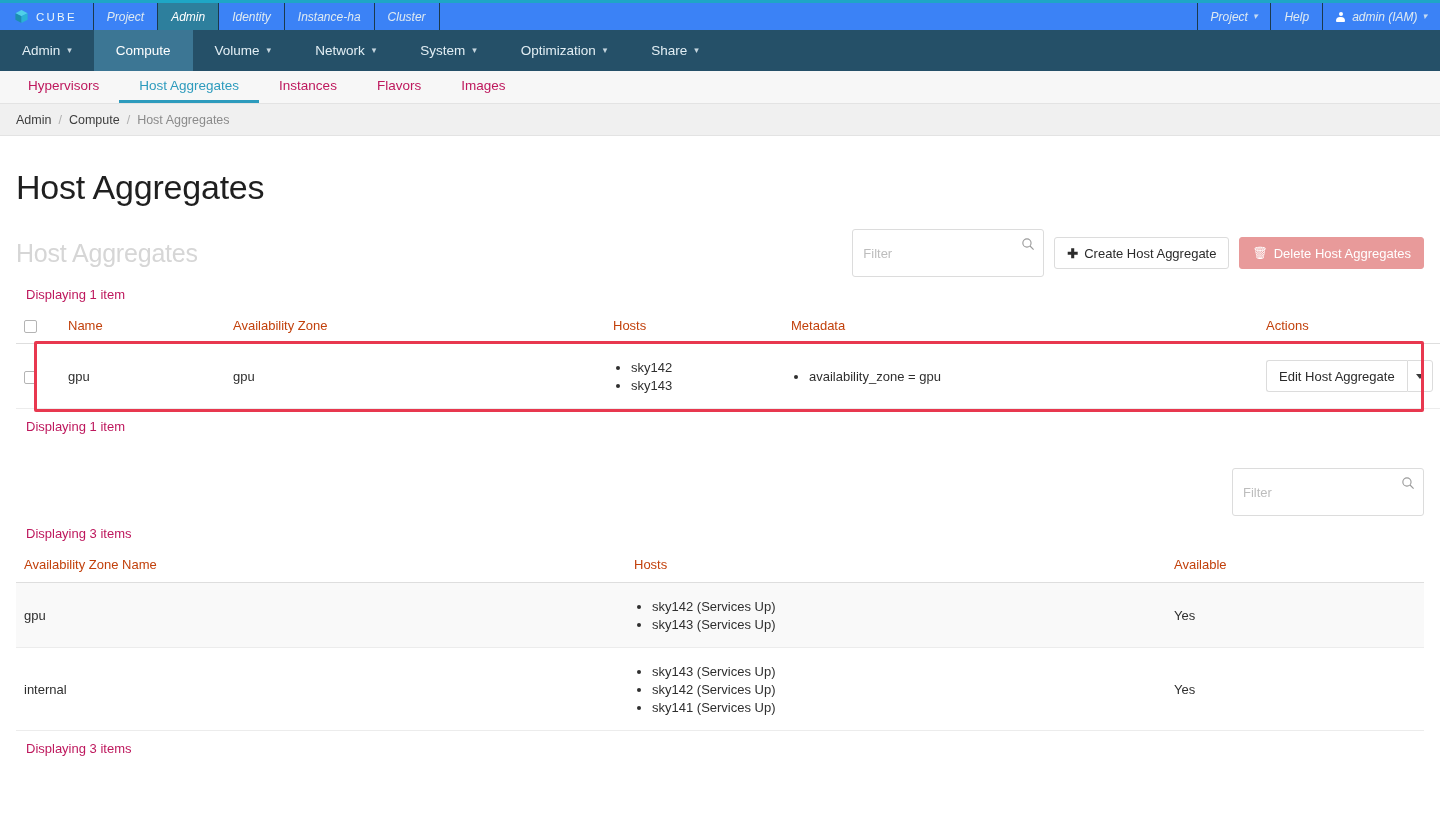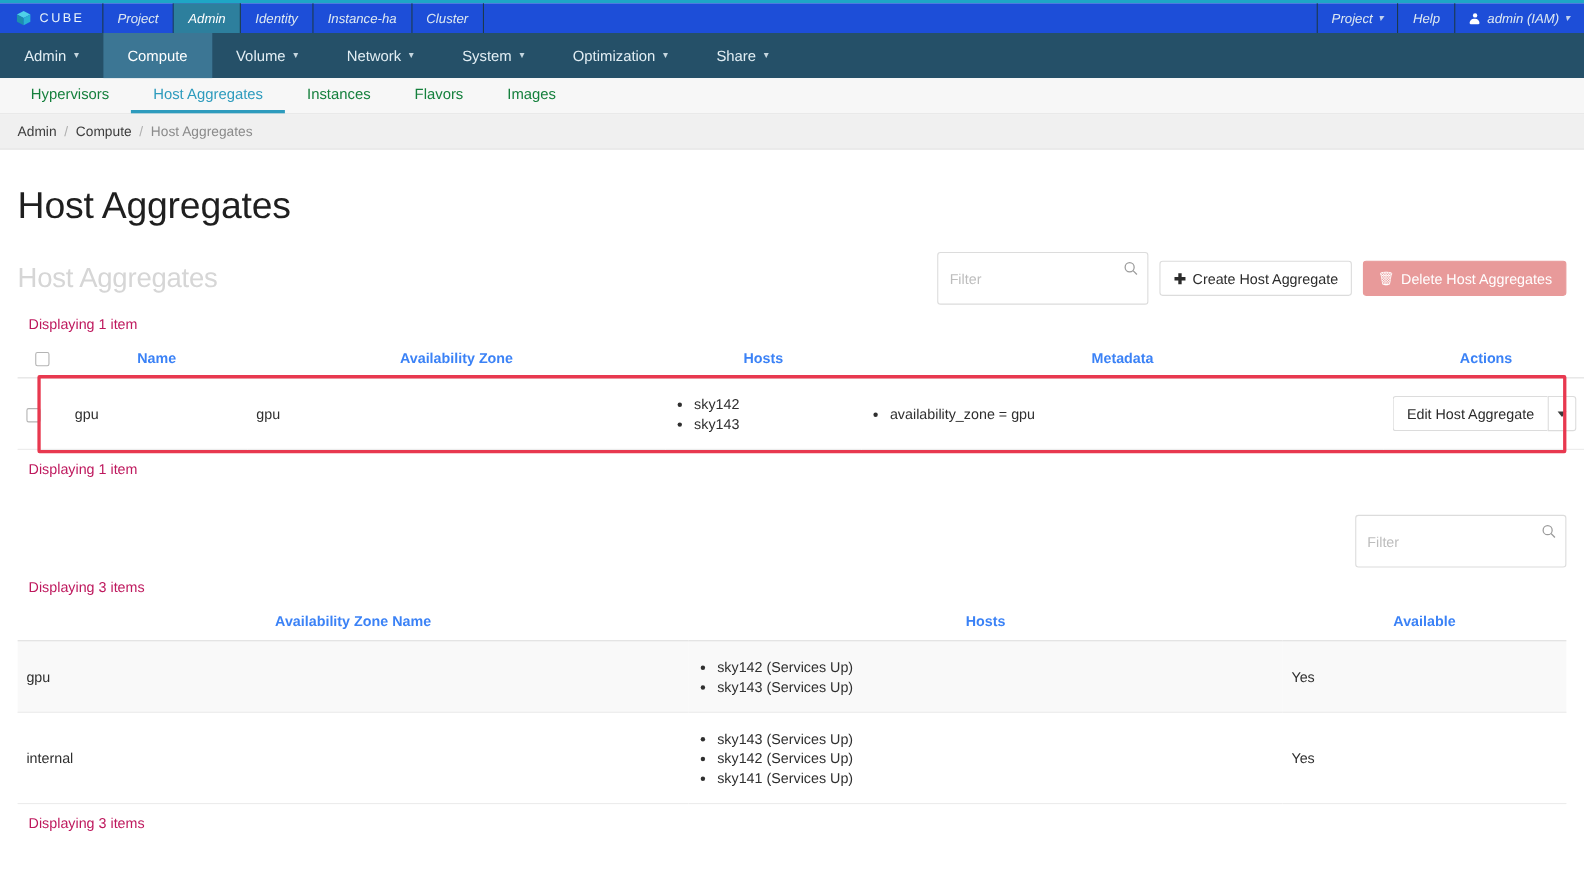--- a/index.html
+++ b/index.html
@@ -14,21 +14,21 @@
   
   .accent-strip {
     height: 3px;
     background: #1ea6c6;
     width: 100%;
   }
 
   
   .topbar {
     height: 27px;
-    background: #1d4ed8;
+    background: #3b82f6;
     display: flex;
     align-items: stretch;
     font-size: 12px;
     color: #ffffff;
     position: relative;
   }
   .brand {
     display: flex;
     align-items: center;
     gap: 7px;
@@ -118,21 +118,21 @@
     border-bottom: 1px solid #e3e3e3;
     display: flex;
     align-items: stretch;
     font-size: 13.5px;
     padding-left: 8px;
   }
   .tab-item {
     display: flex;
     align-items: center;
     padding: 0 20px;
-    color: #15803d;
+    color: #be185d;
     cursor: pointer;
     border-bottom: 3px solid transparent;
     white-space: nowrap;
   }
   .tab-item.active {
     color: #2d9bbd;
     border-bottom-color: #2d9bbd;
   }
 
   
@@ -239,23 +239,23 @@
   }
 
   
   table.dt {
     width: 100%;
     border-collapse: collapse;
     font-size: 13px;
     table-layout: fixed;
   }
   table.dt th {
-    text-align: center;
-    font-weight: bold;
-    color: #3b82f6;
+    text-align: left;
+    font-weight: normal;
+    color: #c2410c;
     font-size: 13px;
     padding: 4px 8px 10px 8px;
     border-bottom: 1px solid #dedede;
     vertical-align: bottom;
   }
   table.dt td {
     padding: 14px 8px;
     color: #2f2f2f;
     vertical-align: middle;
     border-bottom: 1px solid #ececec;

